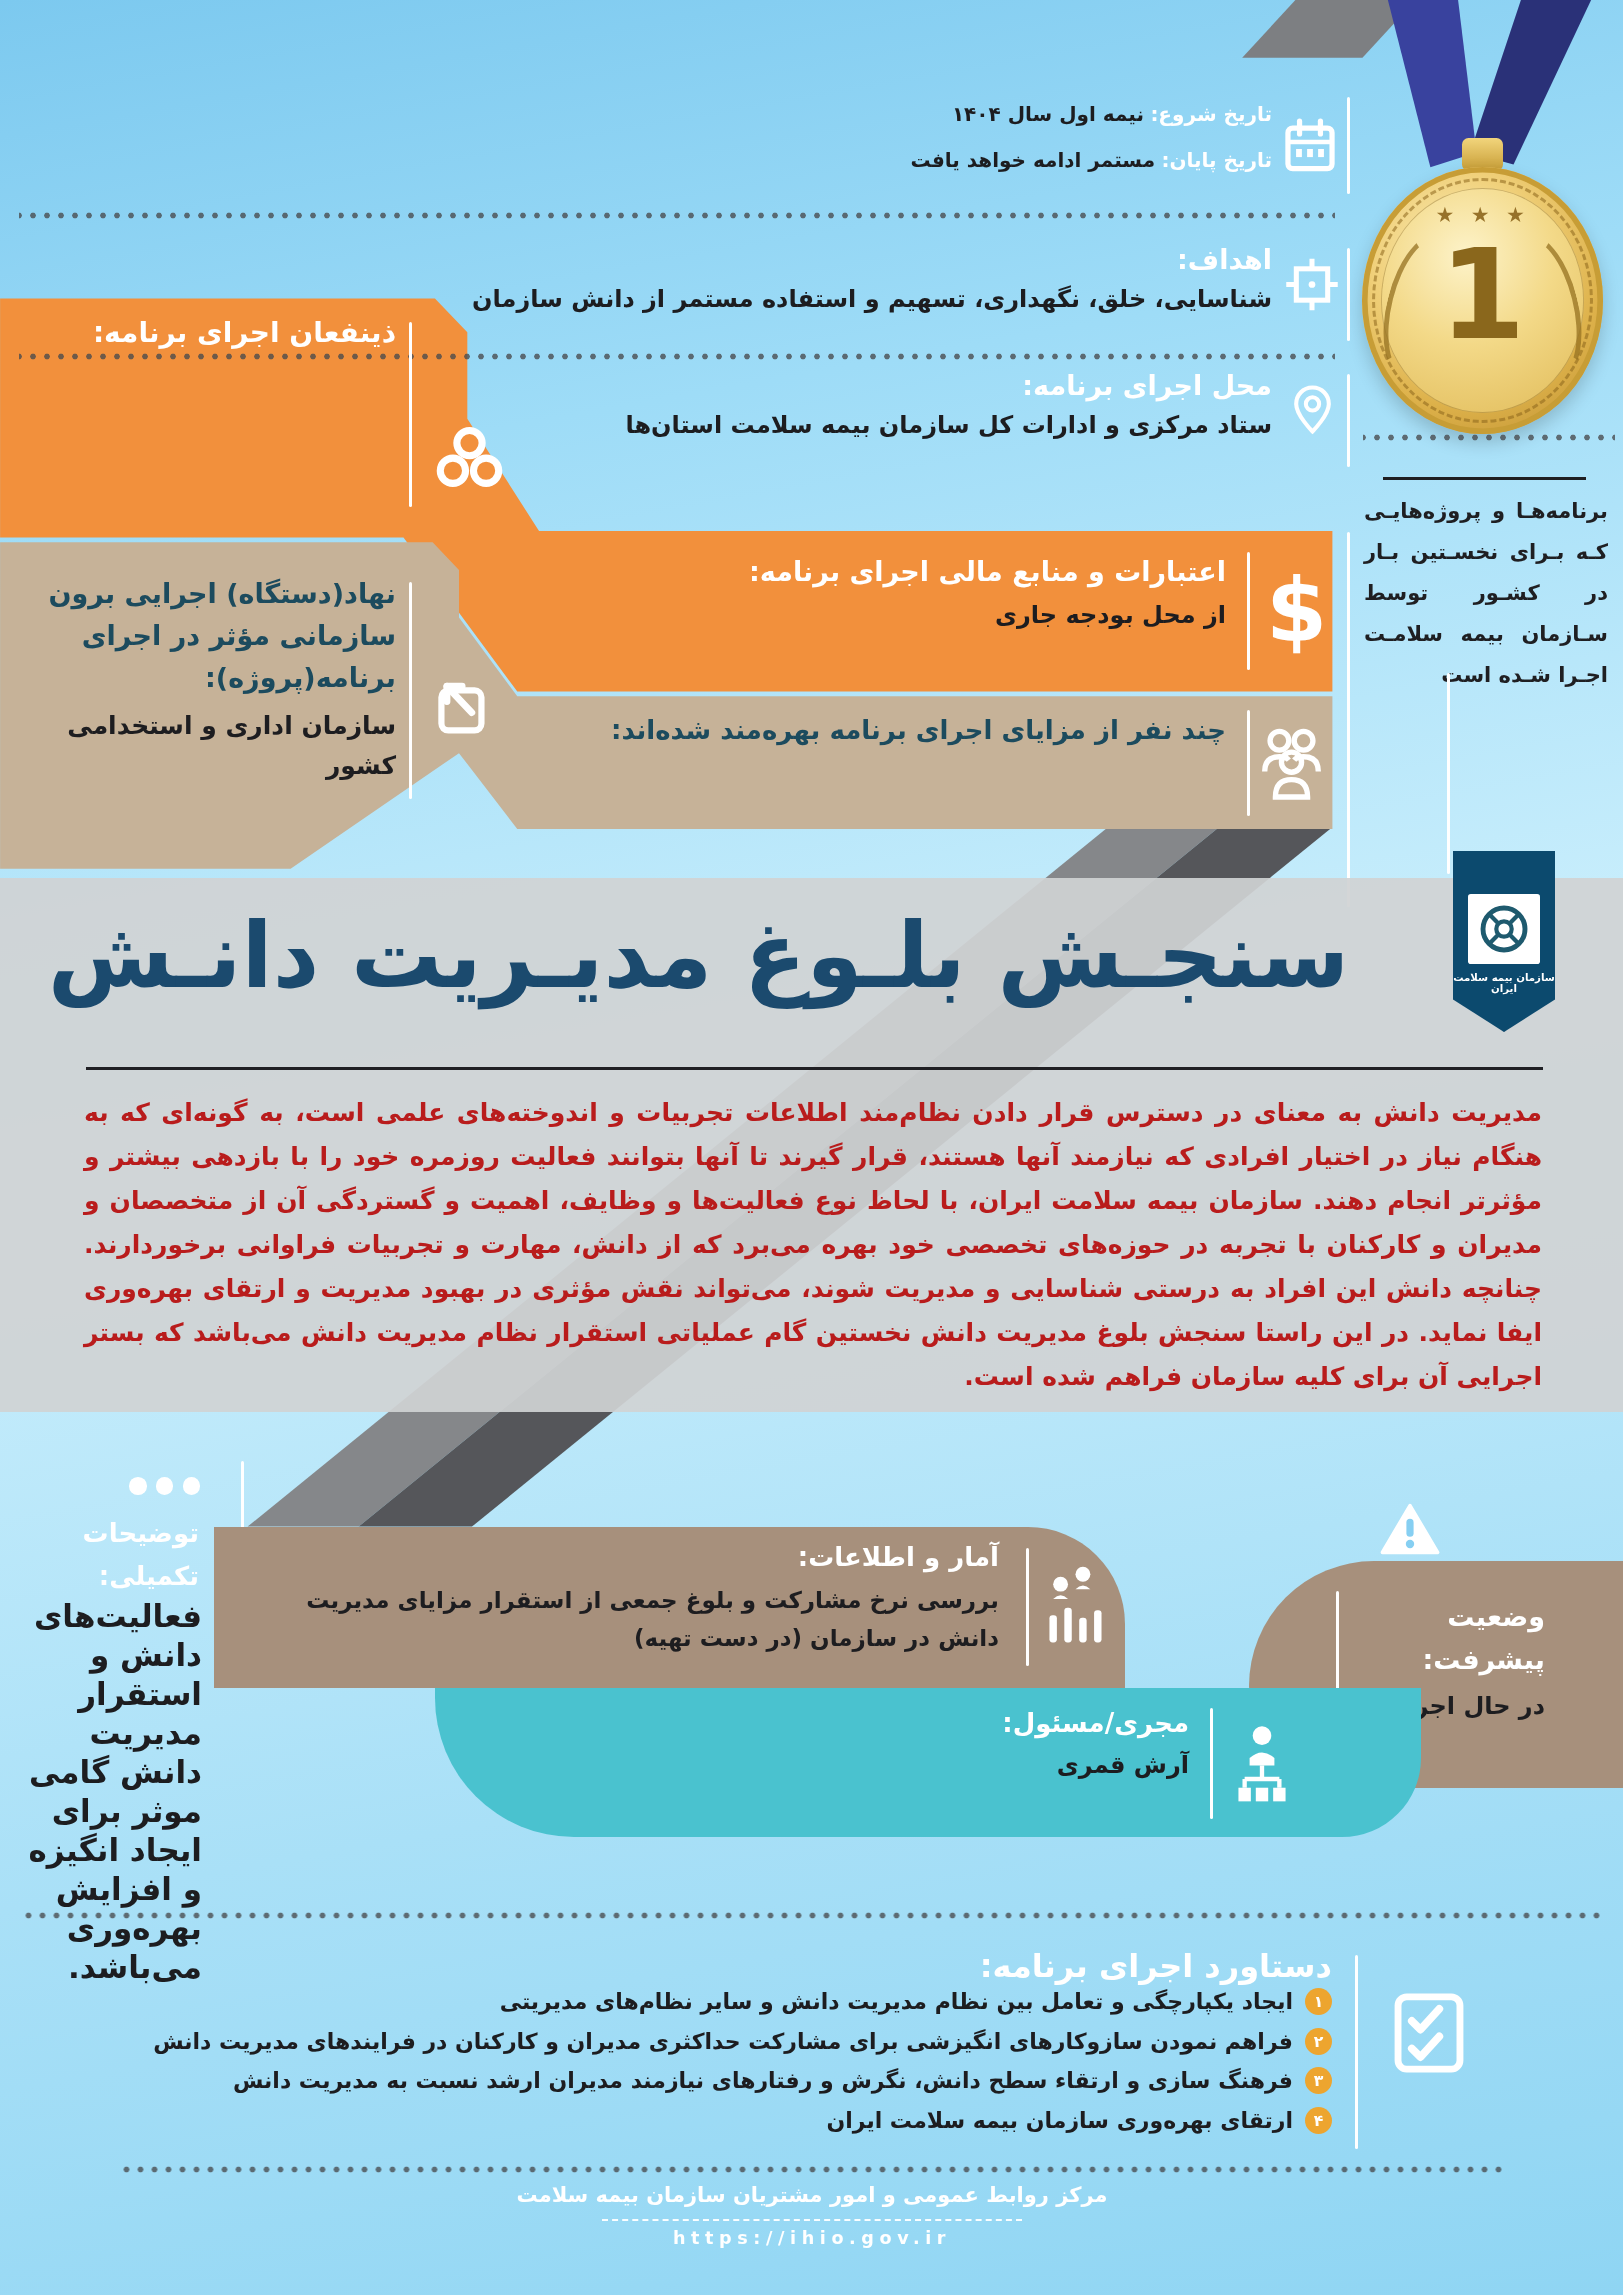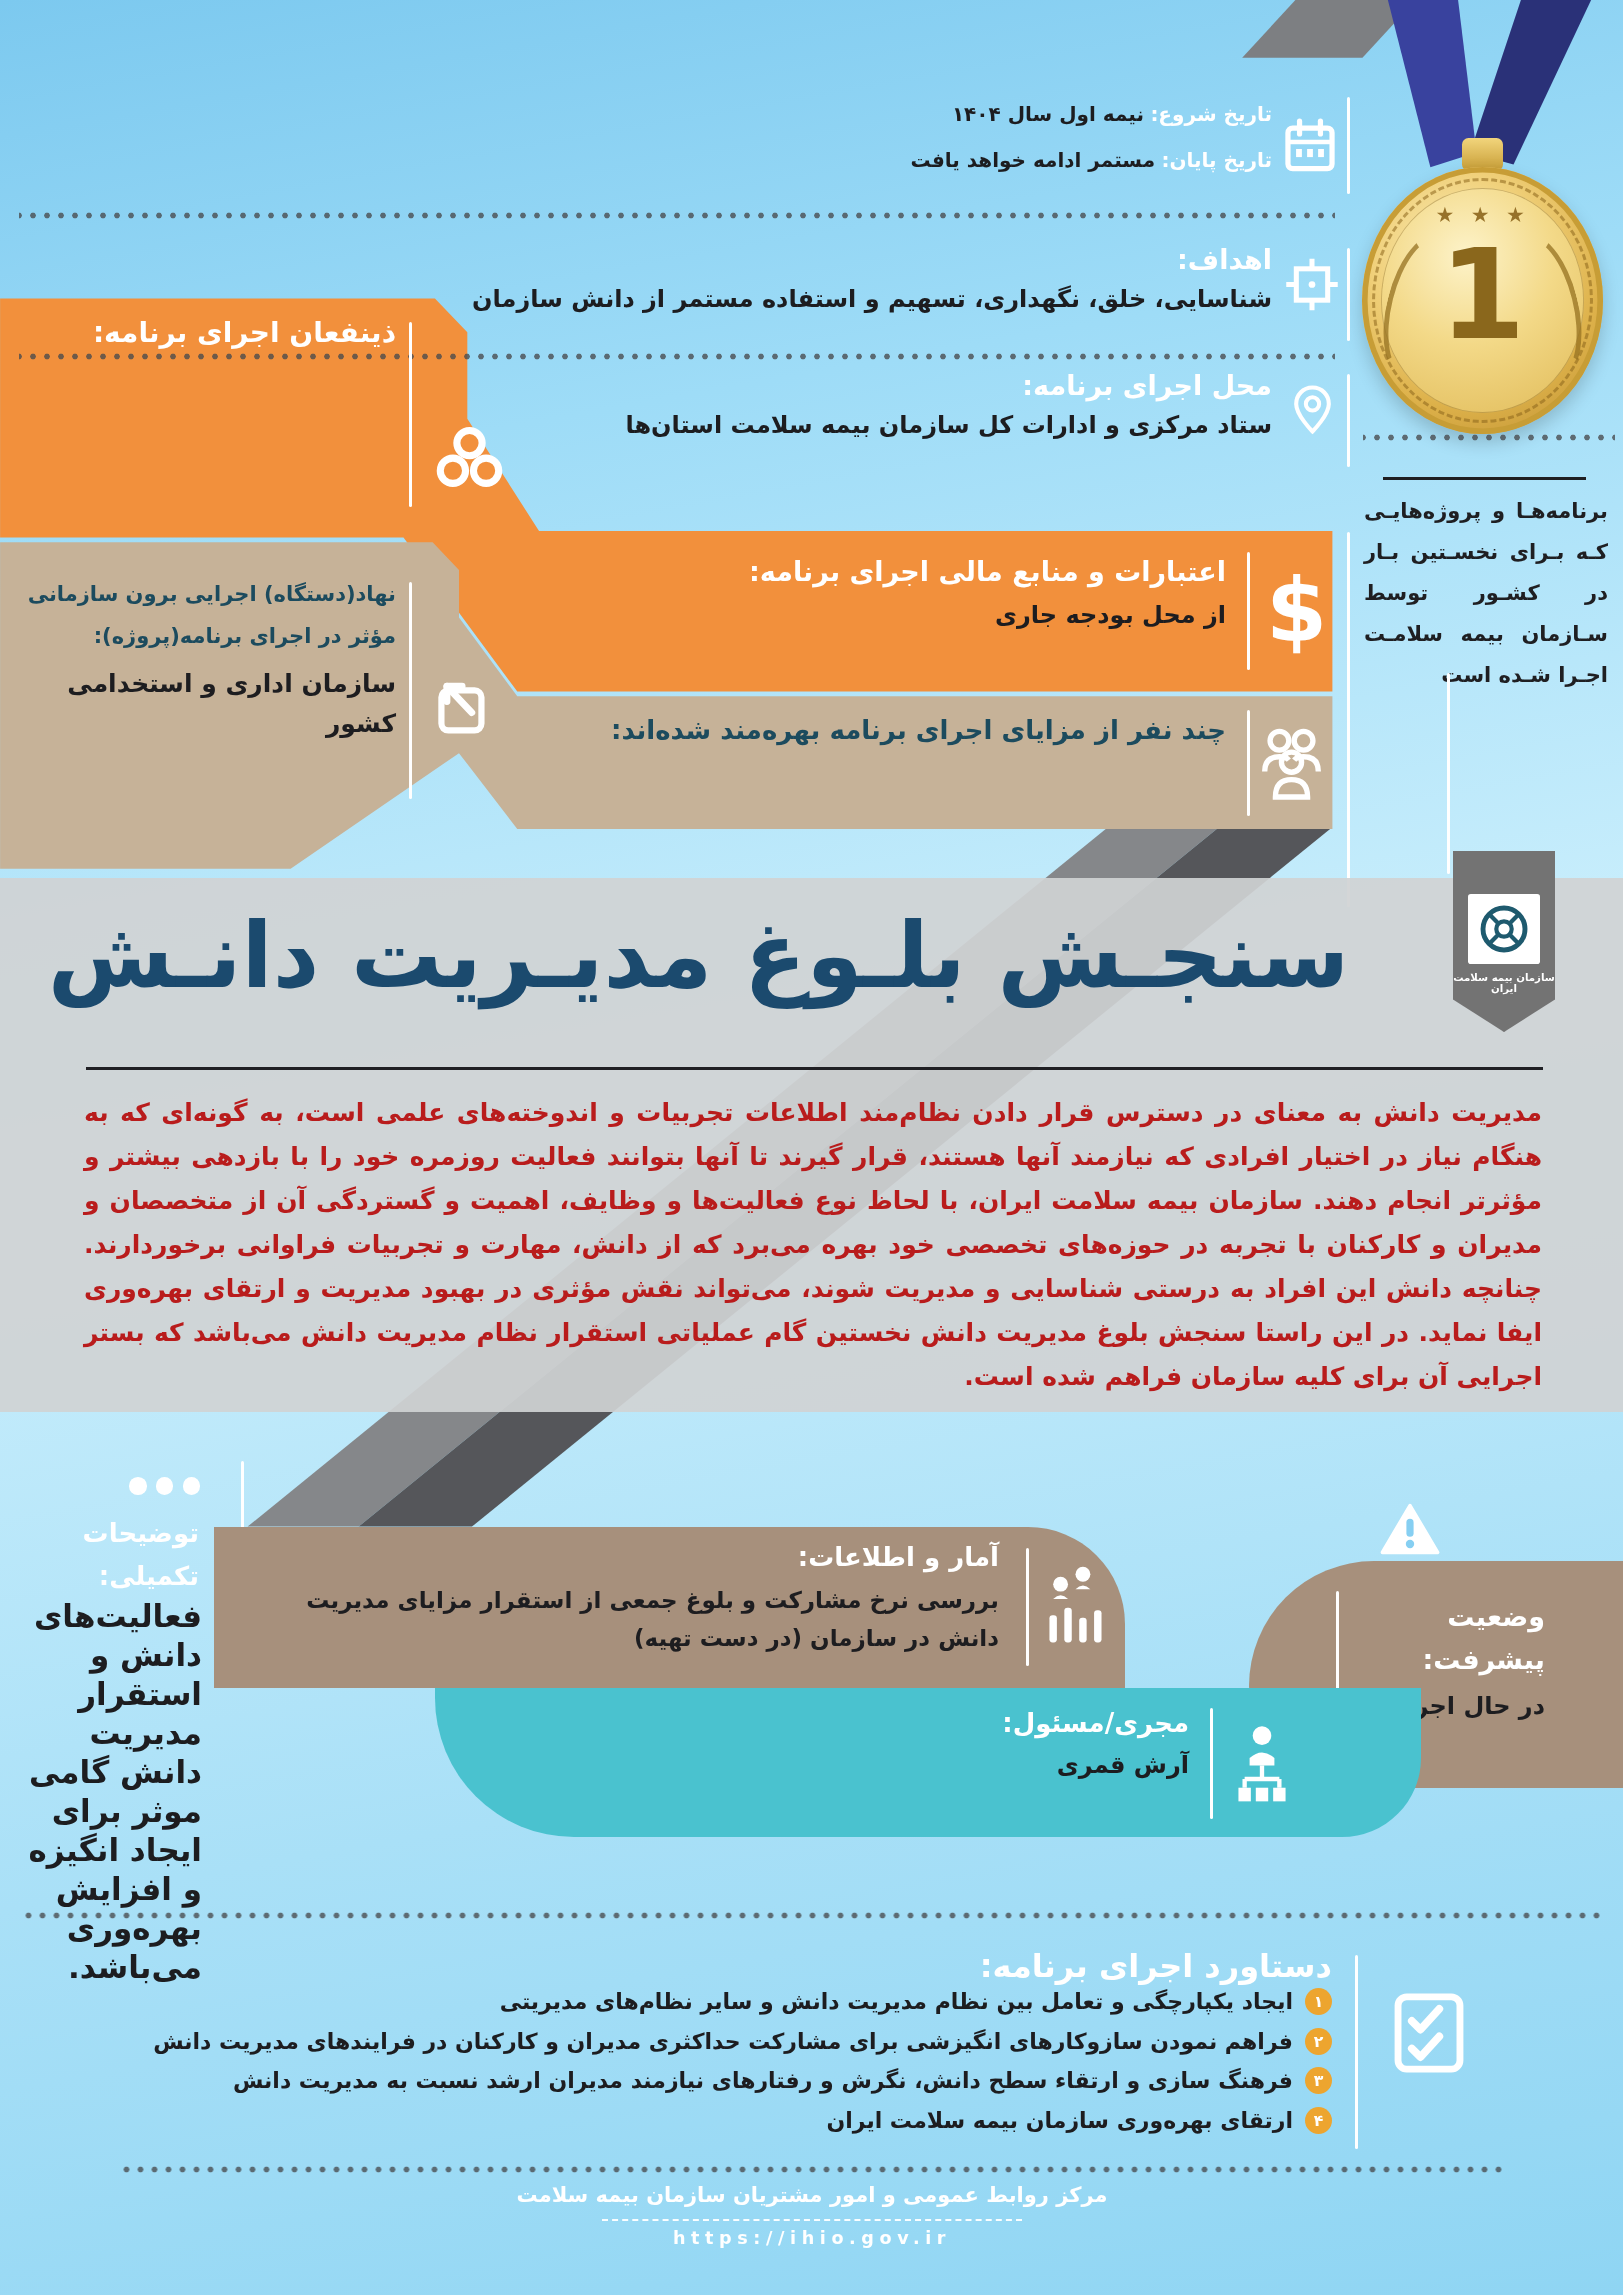--- a/index.html
+++ b/index.html
@@ -127,21 +127,21 @@
 </svg>
 
 <div class="txt" style="right:397px;top:556px;width:787px;">
   <div class="wlabel" style="font-size:27px;">اعتبارات و منابع مالی اجرای برنامه:</div>
   <div class="dval" style="font-size:24px;margin-top:14px;">از محل بودجه جاری</div>
 </div>
 <div class="vl" style="left:1247px;top:552px;height:118px;"></div>
 <div class="abs" style="left:1262px;top:545px;width:69px;height:130px;color:#fff;font-size:88px;font-weight:700;text-align:center;line-height:130px;">$</div>
 
 <div class="txt" style="right:1227px;top:573px;width:370px;">
-  <div class="tlabel" style="font-size:21px;line-height:42px;">نهاد(دستگاه) اجرایی برون سازمانی مؤثر در اجرای برنامه(پروژه):</div>
+  <div class="tlabel" style="font-size:27px;line-height:42px;">نهاد(دستگاه) اجرایی برون سازمانی مؤثر در اجرای برنامه(پروژه):</div>
   <div class="dval" style="font-size:25px;line-height:40px;margin-top:6.5px;">سازمان اداری و استخدامی کشور</div>
 </div>
 <div class="vl" style="left:409px;top:582px;height:217px;"></div>
 <svg class="icon" style="left:429px;top:670px;" width="69" height="74" viewBox="0 0 100 100">
   <rect x="18" y="26" width="58" height="58" rx="10" fill="none" stroke="#fff" stroke-width="9"></rect>
   <line x1="62" y1="58" x2="26" y2="20" stroke="#fff" stroke-width="10" stroke-linecap="round"></line>
   <polyline points="26,42 26,20 48,20" fill="none" stroke="#fff" stroke-width="10" stroke-linecap="round" stroke-linejoin="round"></polyline>
 </svg>
 
 <div class="txt" style="right:397px;top:715px;width:787px;">
@@ -153,21 +153,21 @@
   <circle cx="68" cy="26" r="14" fill="none" stroke="#fff" stroke-width="8"></circle>
   <path d="M10 72 q0-22 22-22 q10 0 14 5" fill="none" stroke="#fff" stroke-width="8"></path>
   <path d="M90 72 q0-22 -22-22 q-10 0 -14 5" fill="none" stroke="#fff" stroke-width="8"></path>
   <circle cx="50" cy="58" r="15" fill="none" stroke="#fff" stroke-width="8"></circle>
   <path d="M26 110 q0-26 24-26 q24 0 24 26 Z" fill="none" stroke="#fff" stroke-width="8"></path>
 </svg>
 
 <div id="gray-band"></div>
 <div id="big-title">سنجـش بلـوغ مدیـریت دانـش</div>
 
-<div class="abs" style="left:1453px;top:851px;width:102px;height:181px;background:#737373;
+<div class="abs" style="left:1453px;top:851px;width:102px;height:181px;background:#0c4a6e;
             clip-path:polygon(0 0,100% 0,100% 82%,50% 100%,0 82%);box-shadow:0 4.6px 11px rgba(0,0,0,.25);">
   <div class="abs" style="left:15px;top:43px;width:72px;height:70px;background:#fff;border-radius:2.8px;">
     <svg width="72" height="70" viewBox="0 0 100 100">
       <circle cx="50" cy="50" r="30" fill="none" stroke="#1e5a6e" stroke-width="7"></circle>
       <circle cx="50" cy="50" r="11" fill="none" stroke="#1e5a6e" stroke-width="6"></circle>
       <line x1="29" y1="29" x2="42" y2="42" stroke="#1e5a6e" stroke-width="6"></line>
       <line x1="71" y1="29" x2="58" y2="42" stroke="#1e5a6e" stroke-width="6"></line>
       <line x1="29" y1="71" x2="42" y2="58" stroke="#1e5a6e" stroke-width="6"></line>
       <line x1="71" y1="71" x2="58" y2="58" stroke="#1e5a6e" stroke-width="6"></line>
     </svg>

